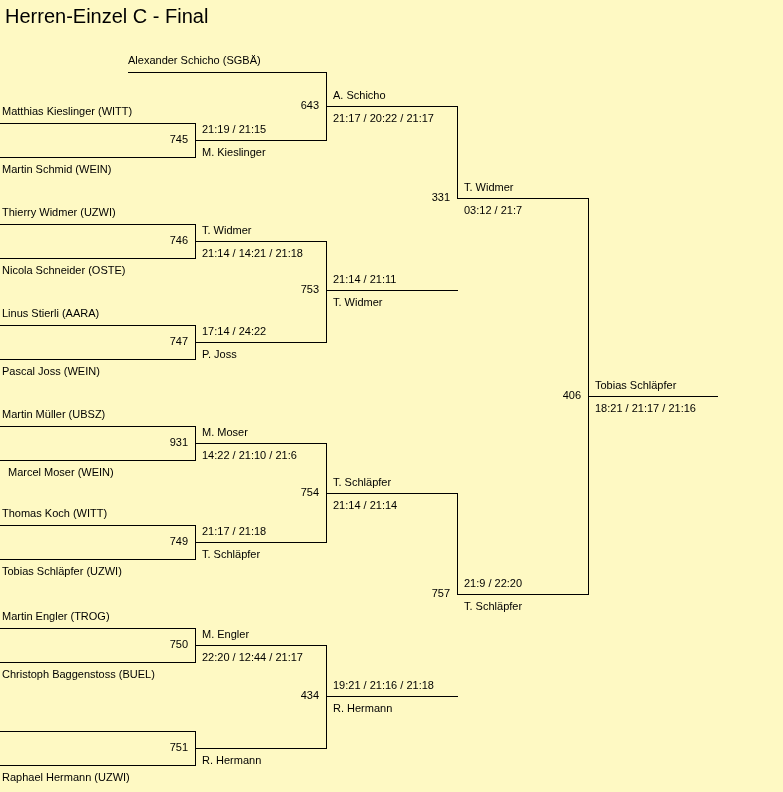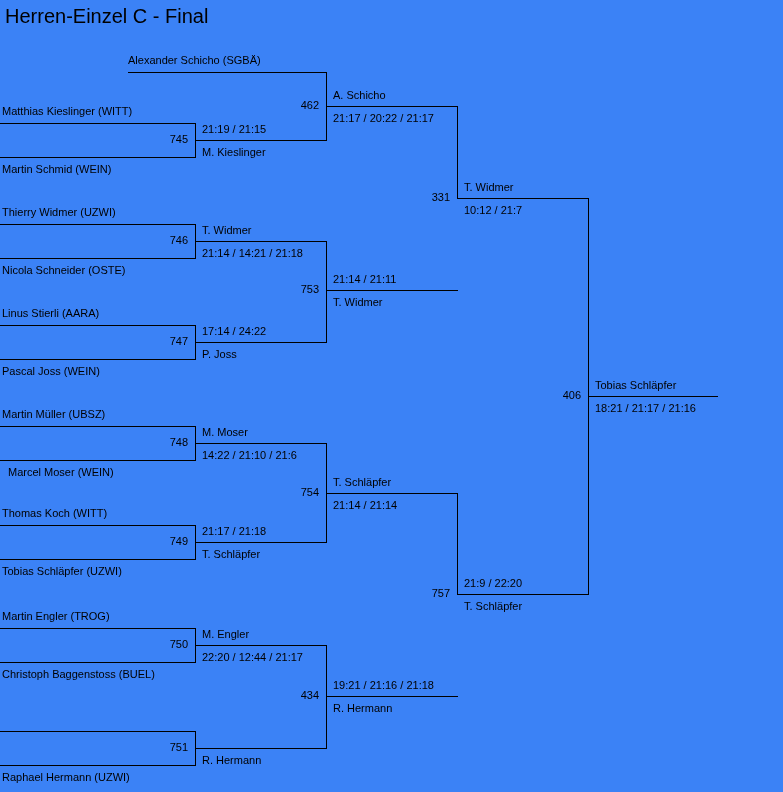--- a/index.html
+++ b/index.html
@@ -1,16 +1,16 @@
 <!DOCTYPE html>
 <html><head>
 <meta charset="utf-8">
 <style>
   html,body{margin:0;padding:0;background:#fff;}
-  #stage{position:relative;width:783px;height:792px;background:#3b82f6;
+  #stage{position:relative;width:783px;height:792px;background:#fef9c3;
          font-family:"Liberation Sans",sans-serif;color:#000;overflow:hidden;}
   .title{position:absolute;font-size:20px;line-height:24px;white-space:nowrap;color:#000;}
   .t{position:absolute;font-size:11px;line-height:13px;white-space:nowrap;color:#000;}
   .num{position:absolute;font-size:11px;line-height:13px;width:54px;text-align:right;color:#000;}
   .hl{position:absolute;height:1px;background:#000;}
   .vl{position:absolute;width:1px;background:#000;}
 </style>
 </head>
 <body>
 
@@ -75,25 +75,25 @@
   <div class="hl" style="left:326px;top:290px;width:132px"></div>
   <div class="hl" style="left:326px;top:493px;width:132px"></div>
   <div class="hl" style="left:326px;top:696px;width:132px"></div>
   <div class="hl" style="left:457px;top:198px;width:132px"></div>
   <div class="hl" style="left:457px;top:594px;width:132px"></div>
   <div class="hl" style="left:588px;top:396px;width:130px"></div>
 
   <div class="num" style="left:134px;top:133px">745</div>
   <div class="num" style="left:134px;top:234px">746</div>
   <div class="num" style="left:134px;top:335px">747</div>
-  <div class="num" style="left:134px;top:436px">748</div>
+  <div class="num" style="left:134px;top:436px">931</div>
   <div class="num" style="left:134px;top:535px">749</div>
   <div class="num" style="left:134px;top:638px">750</div>
   <div class="num" style="left:134px;top:741px">751</div>
-  <div class="num" style="left:265px;top:99px">462</div>
+  <div class="num" style="left:265px;top:99px">643</div>
   <div class="num" style="left:265px;top:283px">753</div>
   <div class="num" style="left:265px;top:486px">754</div>
   <div class="num" style="left:265px;top:689px">434</div>
   <div class="num" style="left:396px;top:191px">331</div>
   <div class="num" style="left:396px;top:587px">757</div>
   <div class="num" style="left:527px;top:389px">406</div>
 
   <div class="t" style="left:202px;top:123px">21:19 / 21:15</div>
   <div class="t" style="left:202px;top:146px">M. Kieslinger</div>
 
@@ -120,21 +120,21 @@
   <div class="t" style="left:333px;top:273px">21:14 / 21:11</div>
   <div class="t" style="left:333px;top:296px">T. Widmer</div>
 
   <div class="t" style="left:333px;top:476px">T. Schläpfer</div>
   <div class="t" style="left:333px;top:499px">21:14 / 21:14</div>
 
   <div class="t" style="left:333px;top:679px">19:21 / 21:16 / 21:18</div>
   <div class="t" style="left:333px;top:702px">R. Hermann</div>
 
   <div class="t" style="left:464px;top:181px">T. Widmer</div>
-  <div class="t" style="left:464px;top:204px">10:12 / 21:7</div>
+  <div class="t" style="left:464px;top:204px">03:12 / 21:7</div>
 
   <div class="t" style="left:464px;top:577px">21:9 / 22:20</div>
   <div class="t" style="left:464px;top:600px">T. Schläpfer</div>
 
   <div class="t" style="left:595px;top:379px">Tobias Schläpfer</div>
   <div class="t" style="left:595px;top:402px">18:21 / 21:17 / 21:16</div>
 
 </div>
 
 </body></html>

